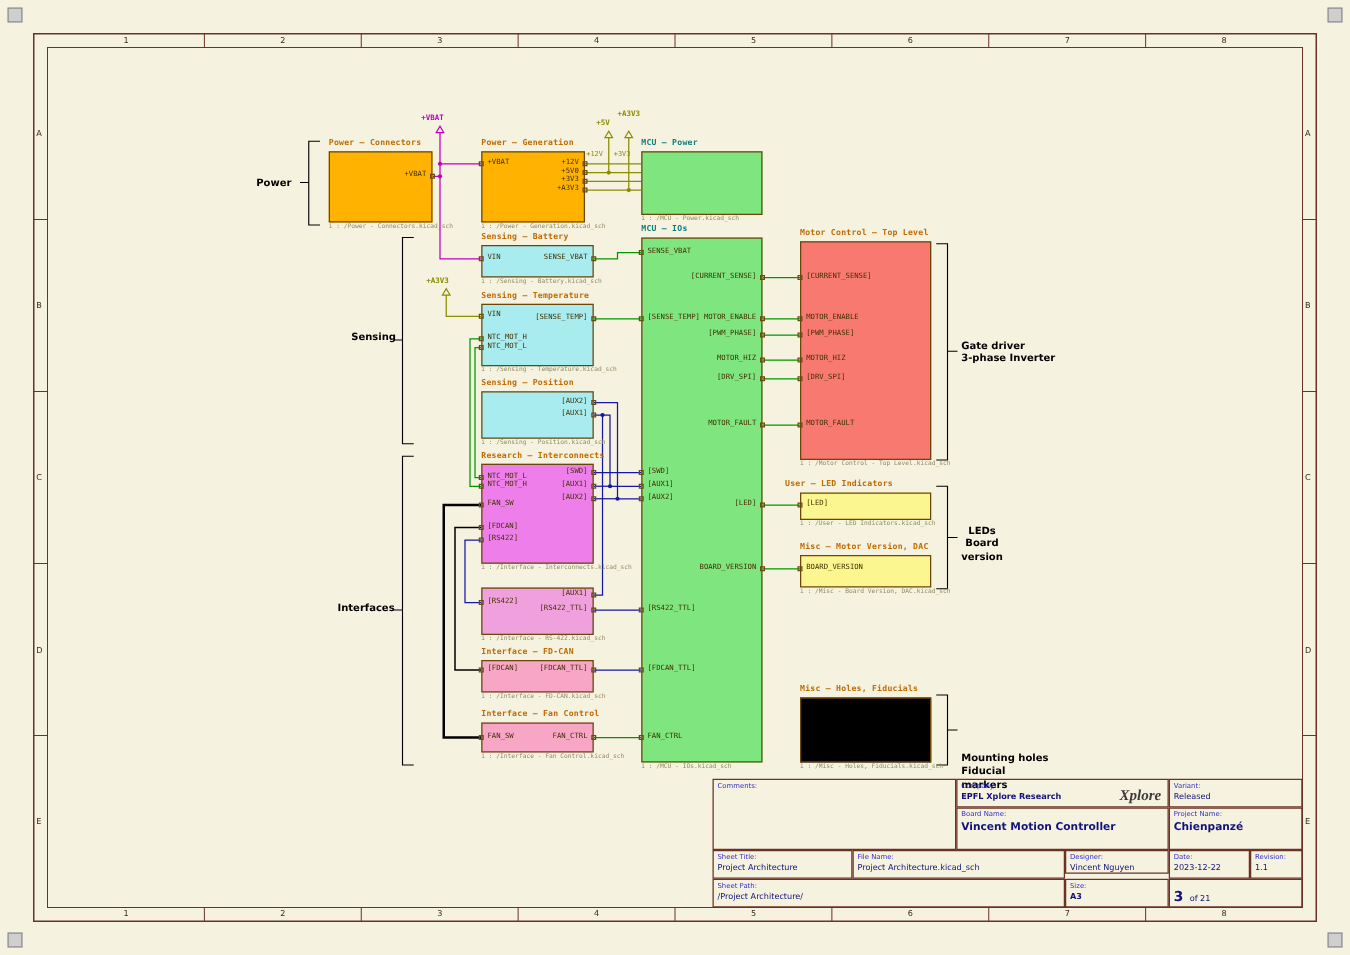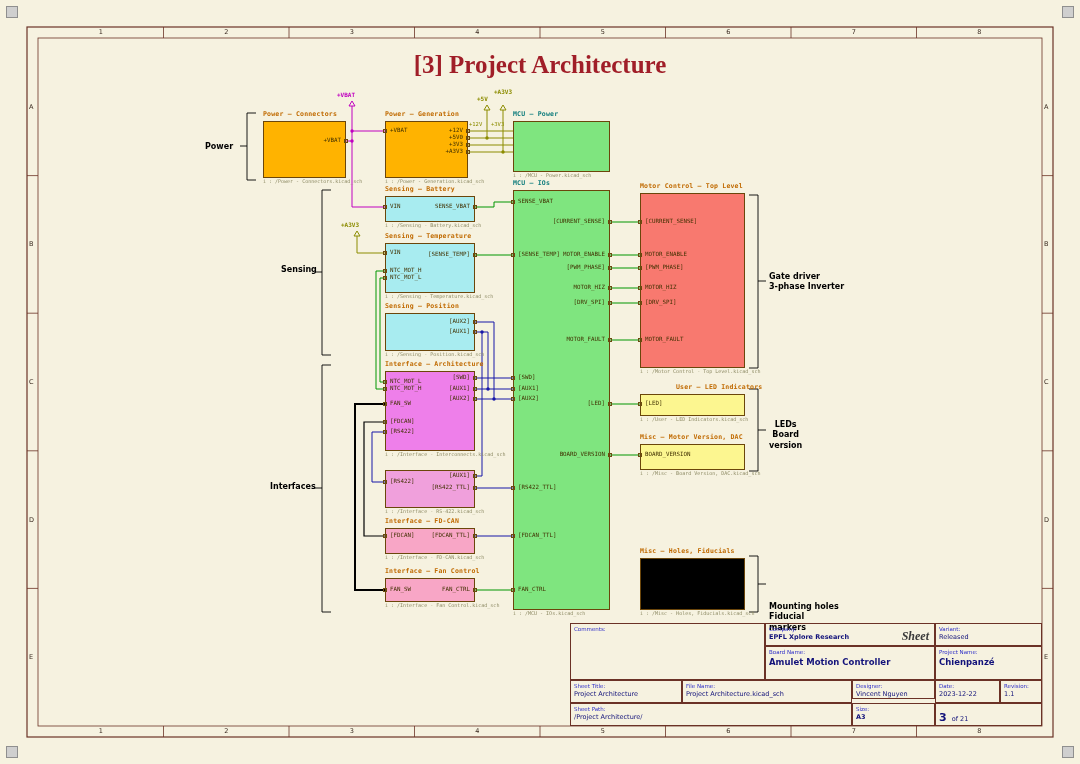--- a/index.html
+++ b/index.html
@@ -46,21 +46,20 @@
     <rect x="27" y="27" width="1026" height="710" fill="none" stroke="#6b3226" stroke-width="1.2"></rect>
     <rect x="38" y="38" width="1004" height="688" fill="none" stroke="#6b3226" stroke-width="0.8"></rect>
   <path d="M163.5 27 V38 M163.5 726 V737 M289 27 V38 M289 726 V737 M414.5 27 V38 M414.5 726 V737 M540 27 V38 M540 726 V737 M665.5 27 V38 M665.5 726 V737 M791 27 V38 M791 726 V737 M916.5 27 V38 M916.5 726 V737 M27 175.6 H38 M1042 175.6 H1053 M27 313.2 H38 M1042 313.2 H1053 M27 450.8 H38 M1042 450.8 H1053 M27 588.4 H38 M1042 588.4 H1053 " stroke="#6b3226" stroke-width="0.8" fill="none"></path>
     </svg>
 
   <div class="corner" style="left:6px;top:6px"></div>
   <div class="corner" style="left:1062px;top:6px"></div>
   <div class="corner" style="left:6px;top:746px"></div>
   <div class="corner" style="left:1062px;top:746px"></div>
 
-  <div class="main-title" style="color: rgb(160, 30, 40);">[3] Project Architecture</div>
 
   <svg class="layer" id="wires">
       <polyline points="346,141 352,141 352,106" fill="none" stroke="#C000C0" stroke-width="1"></polyline>
       <polyline points="352,141 352,207 385,207" fill="none" stroke="#C000C0" stroke-width="1"></polyline>
       <polyline points="352,131 385,131" fill="none" stroke="#C000C0" stroke-width="1"></polyline>
       <polyline points="468,131 513,131" fill="none" stroke="#8C8C00" stroke-width="1"></polyline>
       <polyline points="468,138 513,138" fill="none" stroke="#8C8C00" stroke-width="1"></polyline>
       <polyline points="468,145 513,145" fill="none" stroke="#8C8C00" stroke-width="1"></polyline>
       <polyline points="468,152 513,152" fill="none" stroke="#8C8C00" stroke-width="1"></polyline>
       <polyline points="487,110 487,138" fill="none" stroke="#8C8C00" stroke-width="1"></polyline>
@@ -177,21 +176,21 @@
       <div class="brect" style="left: 385px; top: 313px; width: 90px; height: 38px; background: rgb(168, 236, 240);"></div>
       <div class="pin right" style="left: 383px; top: 318px; width: 94px;">
         <span class="mk"></span>
         <span class="pl">[AUX2]</span>
       </div>
       <div class="pin right" style="left: 383px; top: 328px; width: 94px;">
         <span class="mk"></span>
         <span class="pl">[AUX1]</span>
       </div>
       <div class="bcap" style="left: 385px; top: 352px;">i : /Sensing - Position.kicad_sch</div>
-      <div class="btitle" style="left: 385px; top: 361px; color: rgb(192, 106, 0);">Interface — Architecture</div>
+      <div class="btitle" style="left: 385px; top: 361px; color: rgb(192, 106, 0);">Research — Interconnects</div>
       <div class="brect" style="left: 385px; top: 371px; width: 90px; height: 80px; background: rgb(238, 127, 234);"></div>
       <div class="pin left" style="left: 383px; top: 378px; width: 94px;">
         <span class="mk"></span>
         <span class="pl">NTC_MOT_L</span>
       </div>
       <div class="pin left" style="left: 383px; top: 385px; width: 94px;">
         <span class="mk"></span>
         <span class="pl">NTC_MOT_H</span>
       </div>
       <div class="pin left" style="left: 383px; top: 400px; width: 94px;">
@@ -343,21 +342,21 @@
       </div>
       <div class="pin left" style="left: 638px; top: 299px; width: 109px;">
         <span class="mk"></span>
         <span class="pl">[DRV_SPI]</span>
       </div>
       <div class="pin left" style="left: 638px; top: 336px; width: 109px;">
         <span class="mk"></span>
         <span class="pl">MOTOR_FAULT</span>
       </div>
       <div class="bcap" style="left: 640px; top: 369px;">i : /Motor Control - Top Level.kicad_sch</div>
-      <div class="btitle" style="left: 652px; top: 384px; color: rgb(192, 106, 0); padding-left: 24px;">User — LED Indicators</div>
+      <div class="btitle" style="left: 604px; top: 384px; color: rgb(192, 106, 0); padding-left: 24px;">User — LED Indicators</div>
       <div class="brect" style="left: 640px; top: 394px; width: 105px; height: 22px; background: rgb(252, 246, 144);"></div>
       <div class="pin left" style="left: 638px; top: 400px; width: 109px;">
         <span class="mk"></span>
         <span class="pl">[LED]</span>
       </div>
       <div class="bcap" style="left: 640px; top: 417px;">i : /User - LED Indicators.kicad_sch</div>
       <div class="btitle" style="left: 640px; top: 434px; color: rgb(192, 106, 0);">Misc — Motor Version, DAC</div>
       <div class="brect" style="left: 640px; top: 444px; width: 105px; height: 26px; background: rgb(252, 246, 144);"></div>
       <div class="pin left" style="left: 638px; top: 451px; width: 109px;">
         <span class="mk"></span>
@@ -412,29 +411,29 @@
       <div class="gl" style="left: 1044px; top: 654.2px;">E</div>
     </div>
 
   <div>
     <div class="tbc" style="left:570px;top:623px;width:195px;height:57px">
       <span class="tlb">Comments:</span>
     </div>
     <div class="tbc" style="left:765px;top:623px;width:170px;height:23px">
       <span class="tlb">Company:</span>
       <span class="tv" style="font-weight:bold">EPFL Xplore Research</span>
-      <span class="logo">Sheet</span>
+      <span class="logo">Xplore</span>
     </div>
     <div class="tbc" style="left:935px;top:623px;width:107px;height:23px">
       <span class="tlb">Variant:</span>
       <span class="tv">Released</span>
     </div>
     <div class="tbc" style="left:765px;top:646px;width:170px;height:34px">
       <span class="tlb">Board Name:</span>
-      <span class="tv big">Amulet Motion Controller</span>
+      <span class="tv big">Vincent Motion Controller</span>
     </div>
     <div class="tbc" style="left:935px;top:646px;width:107px;height:34px">
       <span class="tlb">Project Name:</span>
       <span class="tv big">Chienpanzé</span>
     </div>
     <div class="tbc" style="left:570px;top:680px;width:112px;height:23px">
       <span class="tlb">Sheet Title:</span>
       <span class="tv">Project Architecture</span>
     </div>
     <div class="tbc" style="left:682px;top:680px;width:170px;height:23px">

